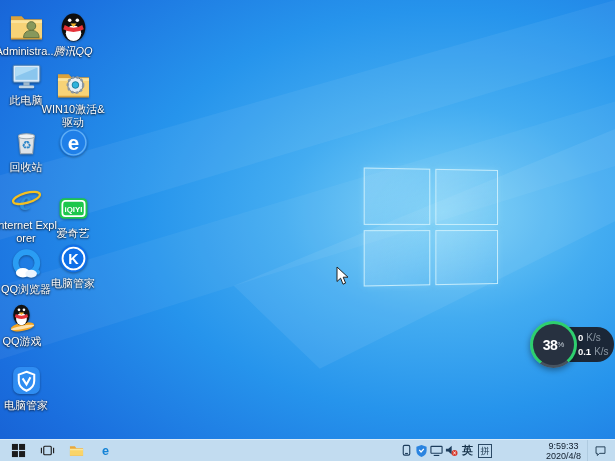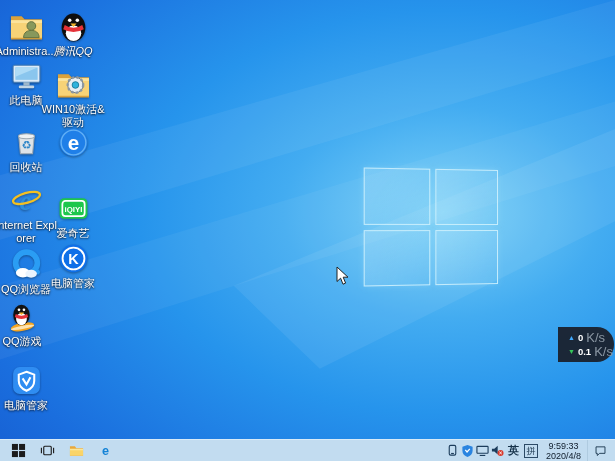--- a/index.html
+++ b/index.html
@@ -25,41 +25,41 @@
   
   .cursor{position:absolute;left:336px;top:266px;width:13px;height:20px;pointer-events:none;z-index:40;}
   
   .widget{position:absolute;left:530px;top:321px;width:84px;height:48px;z-index:30;}
   .wpill{position:absolute;left:28px;top:6px;width:56px;height:35px;background:rgba(26,33,44,.95);
     border-radius:0 17px 17px 0;display:flex;flex-direction:column;justify-content:space-evenly;padding-left:10px;box-sizing:border-box;}
   .wrow{display:flex;align-items:center;gap:3px;font-size:8.5px;line-height:9px;white-space:nowrap;}
   .arrow-up{color:#3fa9ff;font-size:7px;}
   .arrow-down{color:#35c75a;font-size:7px;}
   .wval{color:#fff;font-weight:bold;font-size:9.5px;}
-  .wunit{color:#8b97a3;font-size:13px;}
+  .wunit{color:#8b97a3;font-size:10px;}
   .wring{position:absolute;left:0;top:0;width:47px;height:47px;border-radius:50%;
     background:conic-gradient(from 215deg, #2ecf6e 0deg 285deg, #47535f 285deg 360deg);
     box-shadow:0 2px 6px rgba(0,0,0,.4);}
   .wring-in{position:absolute;inset:3px;border-radius:50%;background:#273140;
     display:flex;align-items:center;justify-content:center;color:#fff;}
   .wpct{font-size:14px;font-weight:bold;letter-spacing:-.5px;}
   .wpct-sym{font-size:8px;color:#c7d0d9;}
   
   .taskbar{position:absolute;left:0;bottom:0;width:615px;height:21px;background:#c2dcf0;
     border-top:1px solid #d9ebf8;display:flex;align-items:center;z-index:50;}
   .tb-left{display:flex;height:100%;padding-left:4px;}
   .tb-btn{width:29px;height:100%;display:flex;align-items:center;justify-content:center;}
   .tb-btn svg{width:15px;height:15px;display:block;}
   .tray{margin-left:auto;display:flex;align-items:center;height:100%;gap:1px;padding-right:3px;}
   .tray-ic{width:15px;height:100%;display:flex;align-items:center;justify-content:center;}
   .tray-ic svg{width:13px;height:13px;display:block;}
   .ime{font-size:11px;font-weight:bold;color:#16324a;padding:0 2px;}
   .ime-box{font-size:9px;color:#16324a;border:1px solid #2c4a66;width:12px;height:12px;line-height:12px;
     text-align:center;margin:0 2px;}
-  .clock{font-size:9px;line-height:10px;text-align:center;color:#0e1c2b;padding:0 5px;}
+  .clock{font-size:9px;line-height:10px;text-align:center;color:#0e1c2b;padding:0 5px;margin-left:46px;}
   .action{width:24px;height:100%;display:flex;align-items:center;justify-content:center;border-left:1px solid rgba(120,150,175,.25);}
   .action svg{width:13px;height:13px;}
 </style>
 </head>
 <body>
 
 <div class="screen">
   <div class="beam b1"></div>
   <div class="beam b2"></div>
   <div class="beam b3"></div>
@@ -218,20 +218,26 @@
     <div class="wpill">
       <div class="wrow">
         <span class="arrow-up">▲</span>
         <span class="wval">0</span>
         <span class="wunit">K/s</span>
       </div>
       <div class="wrow">
         <span class="arrow-down">▼</span>
         <span class="wval">0.1</span>
         <span class="wunit">K/s</span>
+      </div>
+    </div>
+    <div class="wring">
+      <div class="wring-in">
+        <span class="wpct">38</span>
+        <span class="wpct-sym">%</span>
       </div>
     </div>
   </div>
 
   <div class="taskbar">
     <div class="tb-left" id="taskbar-buttons">
         <div class="tb-btn">
           <span>
             <svg viewBox="0 0 16 16">
               <g fill="#1b1b1b">

